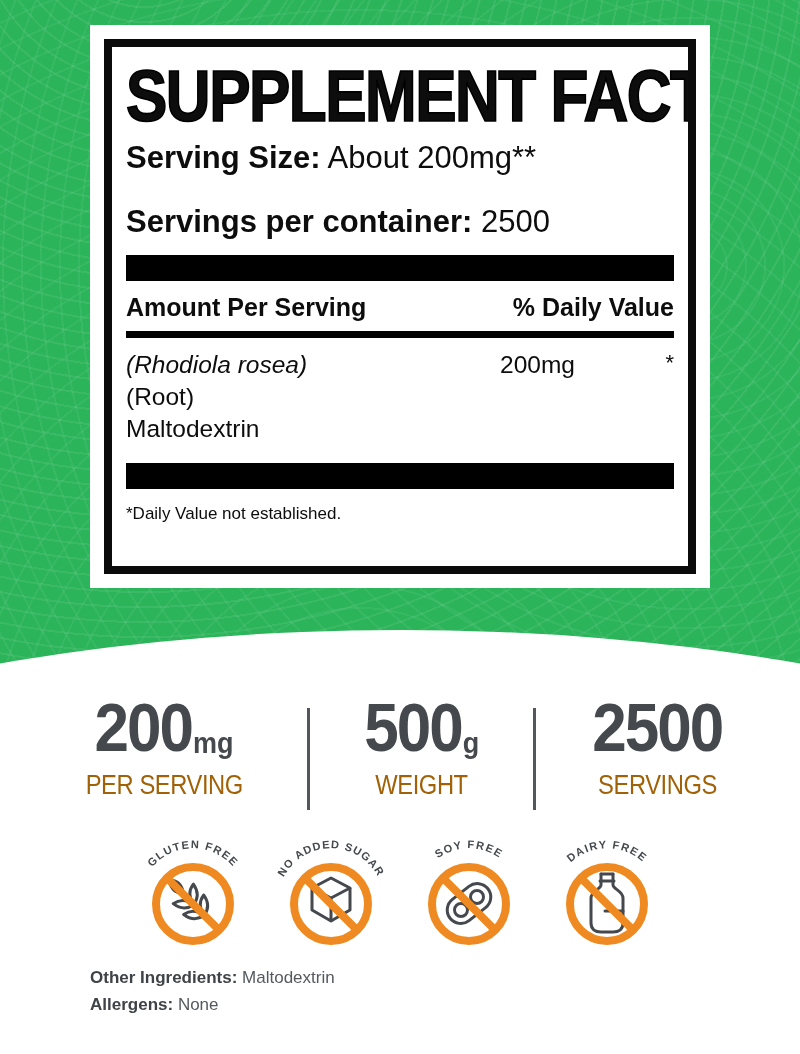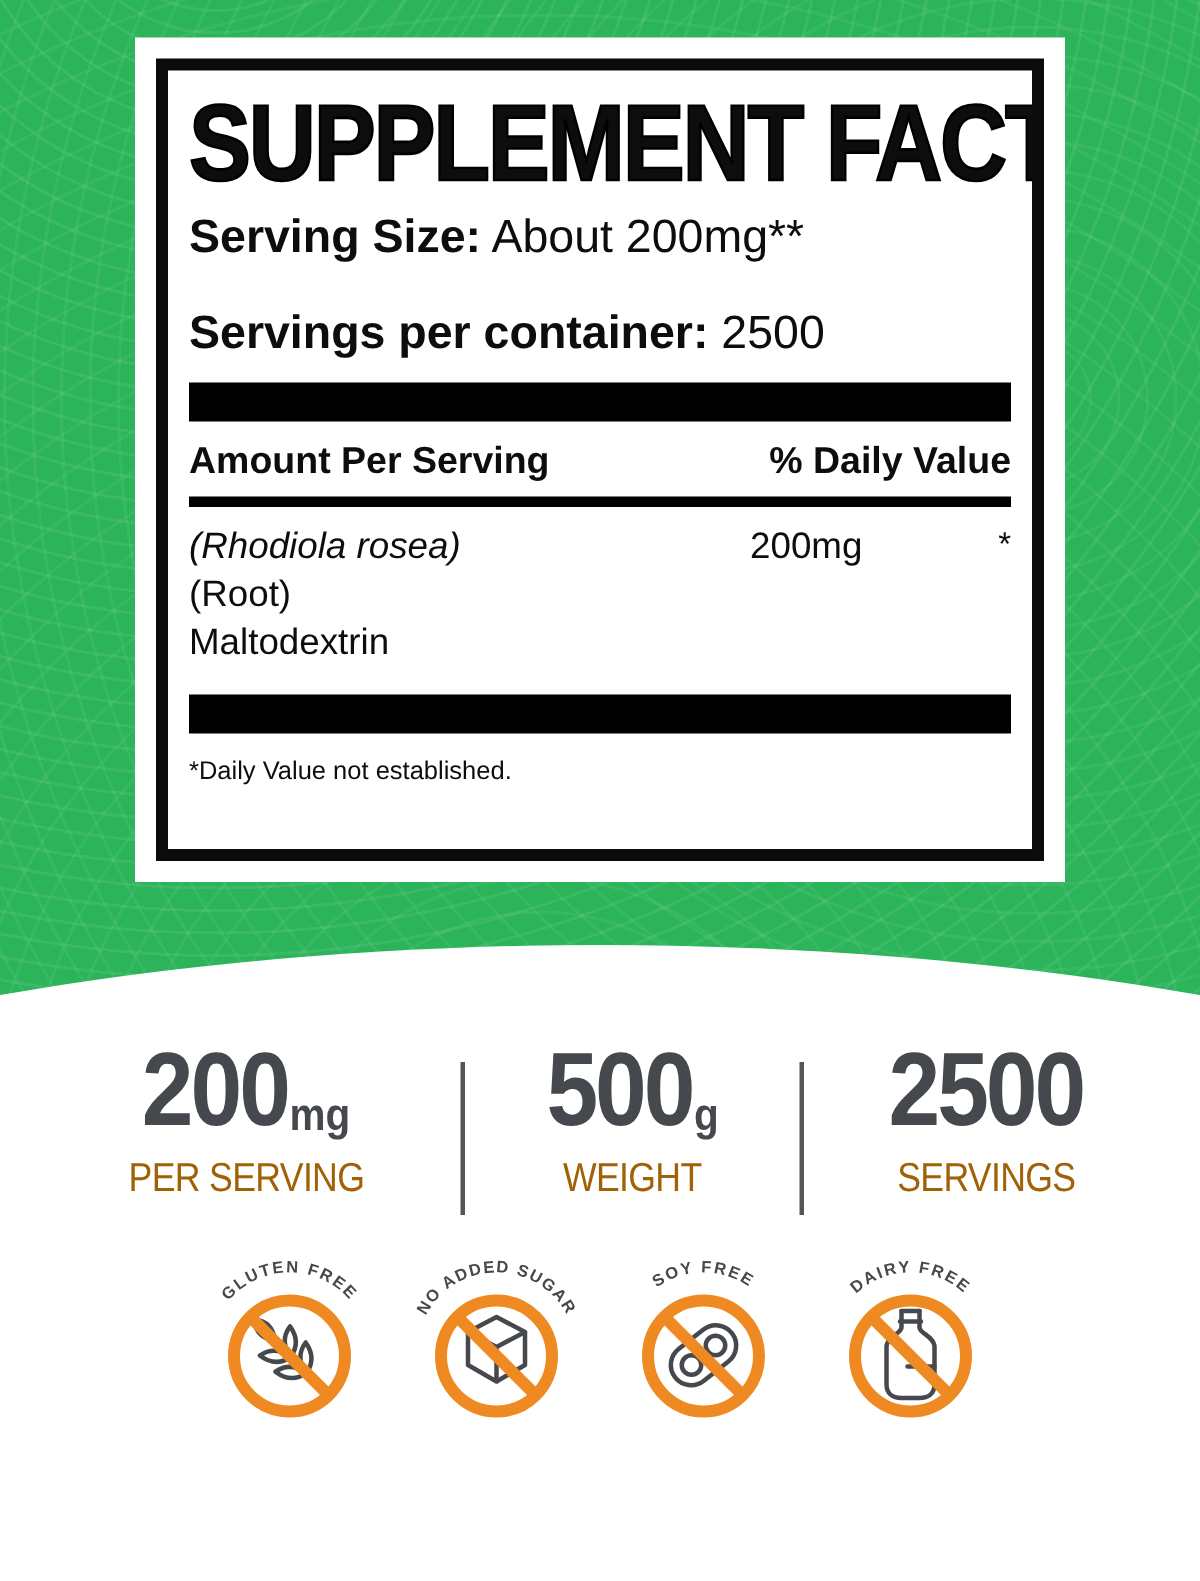--- a/index.html
+++ b/index.html
@@ -214,14 +214,24 @@
           <path d="M59,79 L77,79"></path>
         </g>
         <g stroke="#EE8A21" stroke-width="8" fill="none">
           <circle cx="61" cy="72" r="37"></circle>
           <line x1="35" y1="46" x2="87" y2="98"></line>
         </g>
       </svg>
     </div>
   </div>
 
+  <div class="footer-text">
+    <div>
+      <span class="lbl">Other Ingredients:</span>
+      <span>Maltodextrin</span>
+    </div>
+    <div>
+      <span class="lbl">Allergens:</span>
+      <span>None</span>
+    </div>
+  </div>
 
 </div>
 
 </body></html>

